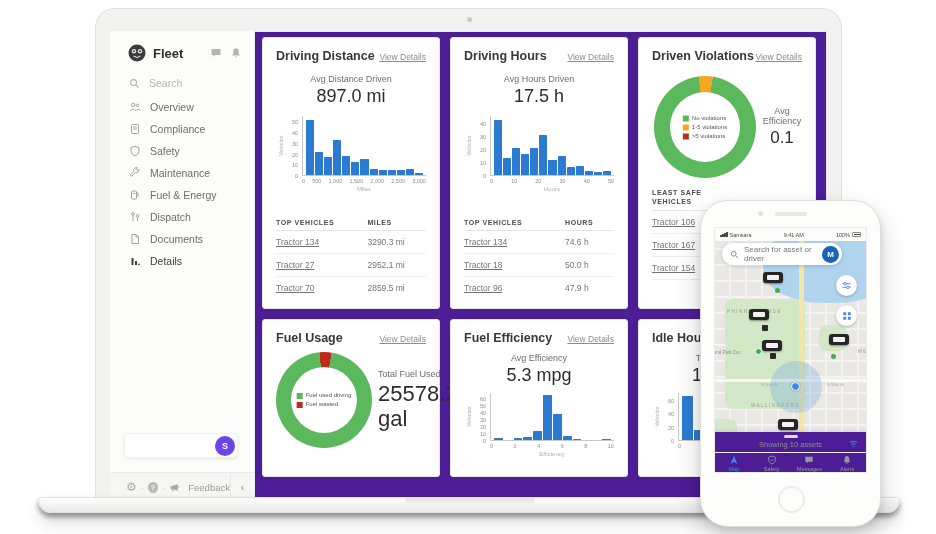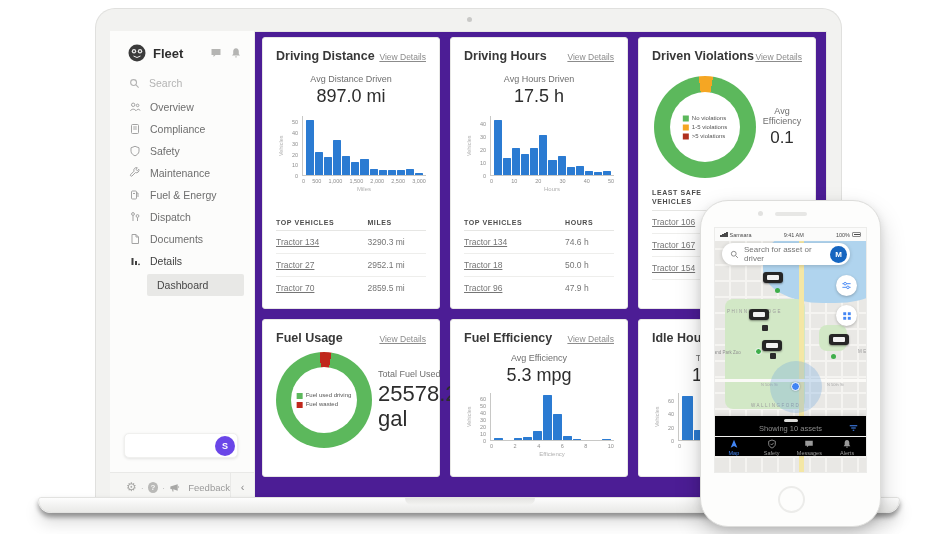--- a/index.html
+++ b/index.html
@@ -137,28 +137,28 @@
   .zoo-pin{position:absolute;width:7px;height:7px;border-radius:50%;background:#3fae4b;
     border:1px solid #fff;z-index:3;}
   .halo{position:absolute;left:55px;top:120px;width:52px;height:52px;border-radius:50%;
     background:rgba(110,165,222,.30);}
   .bluedot{position:absolute;left:76px;top:141px;width:9px;height:9px;border-radius:50%;background:#4285f4;
     border:1.5px solid #fff;box-shadow:0 0 2px rgba(0,0,0,.3);}
   .fab{position:absolute;width:21px;height:21px;border-radius:50%;background:#fff;
     box-shadow:0 1px 3px rgba(0,0,0,.25);display:flex;align-items:center;justify-content:center;
     color:#4285f4;cursor:pointer;z-index:5;}
 
-  .search-pill{position:absolute;left:7px;top:15px;right:16px;height:22px;background:#fff;border-radius:12px;
+  .search-pill{position:absolute;left:7px;top:15px;right:24px;height:22px;background:#fff;border-radius:12px;
     box-shadow:0 1px 4px rgba(0,0,0,.18);display:flex;align-items:center;padding:0 3px 0 8px;
     z-index:7;cursor:text;}
   .search-pill .ph{flex:1;font-size:8px;color:#757575;margin-left:5px;}
   .m-avatar{width:17px;height:17px;border-radius:50%;background:#1565c0;color:#fff;font-size:8px;
     display:flex;align-items:center;justify-content:center;font-weight:bold;cursor:pointer;}
 
-  .bottom-sheet{position:absolute;left:0;right:0;bottom:16px;height:40px;background:#000000;z-index:8;
+  .bottom-sheet{position:absolute;left:0;right:0;bottom:0;height:40px;background:#4c1d95;z-index:8;
     box-shadow:0 -1px 4px rgba(0,0,0,.10);}
   .sheet-handle{width:14px;height:2.5px;border-radius:2px;background:#dcdcda;margin:3px auto 0;}
   .assets-row{position:relative;text-align:center;font-size:7.5px;color:#8c8c8c;padding:2px 0 3px;}
   .filter-ic{position:absolute;right:8px;top:2px;color:#4285f4;cursor:pointer;}
   .phone-nav{display:flex;border-top:1px solid #efefed;padding-top:2px;}
   .nav-item{flex:1;display:flex;flex-direction:column;align-items:center;gap:1px;color:#9a9a9a;
     font-size:5.5px;cursor:pointer;}
   .nav-item.active{color:#4285f4;}
 </style>
 </head>
@@ -251,21 +251,20 @@
           <span>Documents</span>
         </div>
         <div class="side-item" style="color:#3f3f3f;">
           <svg width="12" height="12" viewBox="0 0 12 12" style="color:#3f3f3f">
             <rect x="2.5" y="3" width="2" height="7" fill="currentColor"></rect>
               <rect x="6" y="6" width="2" height="4" fill="currentColor"></rect>
             <circle cx="10" cy="9.3" r="0.9" fill="currentColor"></circle>
             </svg>
           <span>Details</span>
         </div>
-        <div class="dash-pill">Dashboard</div>
 
         <div class="side-bottom">
           <div class="user-pill">
             <span class="avatar">S</span>
           </div>
           <div class="side-footer">
             <span class="gear-glyph">⚙</span>
             <span class="dot">·</span>
             <span class="help-circle">?</span>
             <span class="dot">·</span>

